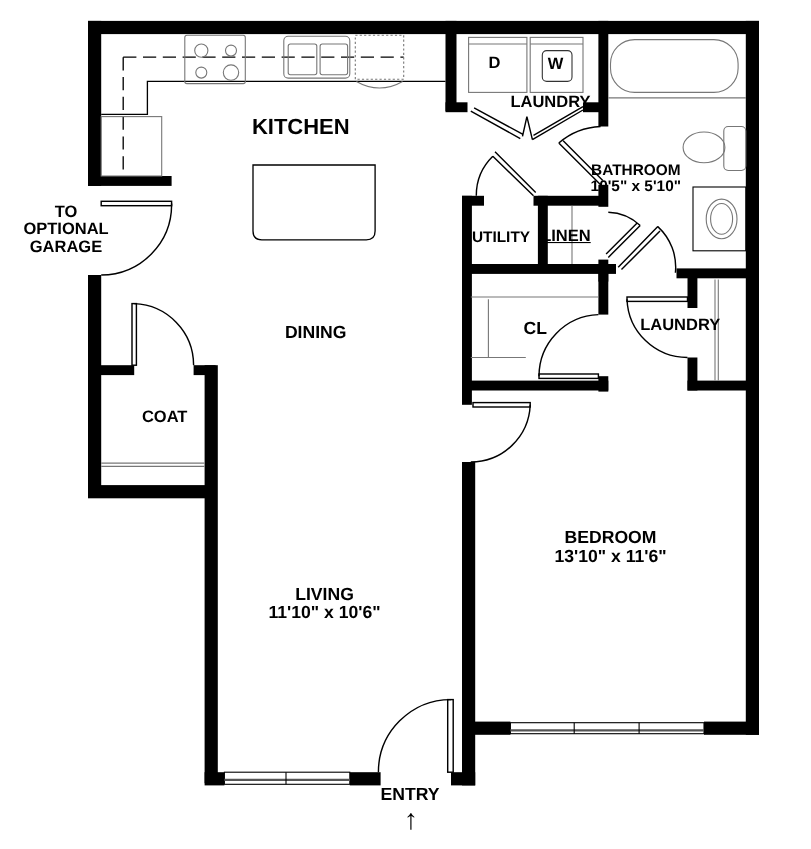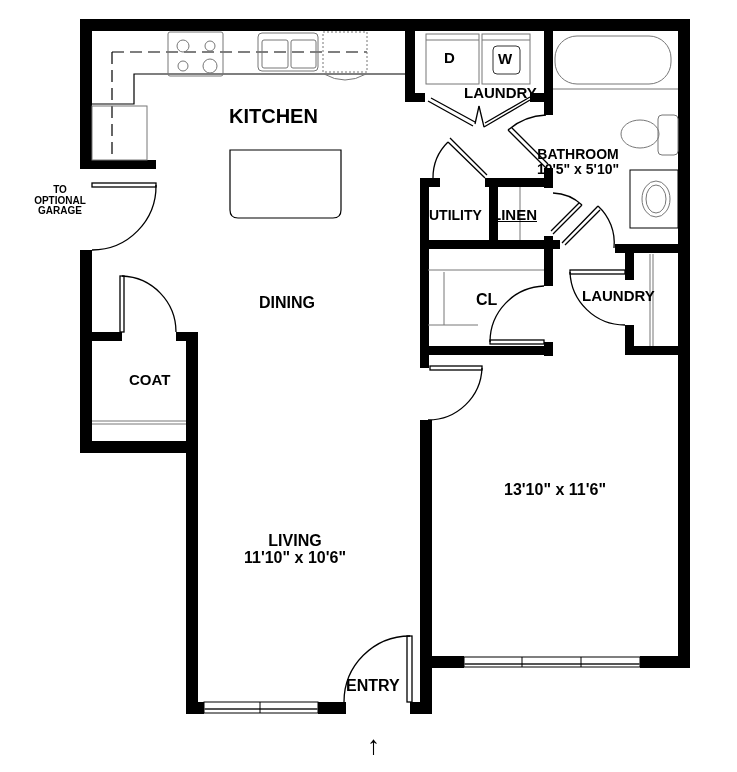--- a/index.html
+++ b/index.html
@@ -151,38 +151,39 @@
 
 <div class="lbl" style="left:229px;top:106px;font-size:20px;">KITCHEN</div>
 <div class="lbl" style="left:259px;top:295px;font-size:16px;">DINING</div>
 
 <div class="lbl" style="left:230px;top:533px;width:130px;font-size:16px;">
   <span>LIVING</span>
   <span>11'10" x 10'6"</span>
 </div>
 
 <div class="lbl" style="left:480px;top:482px;width:150px;font-size:16px;">
+  <span>BEDROOM</span>
   <span>13'10" x 11'6"</span>
 </div>
 
 <div class="lbl" style="left:528px;top:122px;width:100px;font-size:14px;margin-top:25px;">
   <span>BATHROOM</span>
   <span>10'5" x 5'10"</span>
 </div>
 
 <div class="lbl" style="left:436px;top:85px;font-size:15px;margin-left:28px;">LAUNDRY</div>
 <div class="lbl" style="left:444px;top:50px;font-size:15px;">D</div>
 <div class="lbl" style="left:498px;top:51px;font-size:15px;">W</div>
 
 <div class="lbl" style="left:429px;top:208px;font-size:14px;">UTILITY</div>
 <div class="lbl" style="left:492px;top:207px;font-size:15px;text-decoration:underline;">LINEN</div>
 <div class="lbl" style="left:476px;top:292px;font-size:16px;text-align:right;">CL</div>
 <div class="lbl" style="left:582px;top:288px;font-size:15px;">LAUNDRY</div>
 <div class="lbl" style="left:112px;top:372px;font-size:15px;margin-left:17px;">COAT</div>
 
-<div class="lbl" style="left:10px;top:185px;width:100px;font-size:10px;">
+<div class="lbl" style="left:10px;top:185px;width:100px;font-size:15px;">
   <span>TO</span>
   <span>OPTIONAL</span>
   <span>GARAGE</span>
 </div>
 
-<div class="lbl" style="left:346px;top:678px;font-size:16px;">ENTRY</div>
+<div class="lbl" style="left:346px;top:715px;font-size:16px;">ENTRY</div>
 <div class="lbl" style="left:367px;top:732px;font-size:26px;">↑</div>
 
 </body></html>

